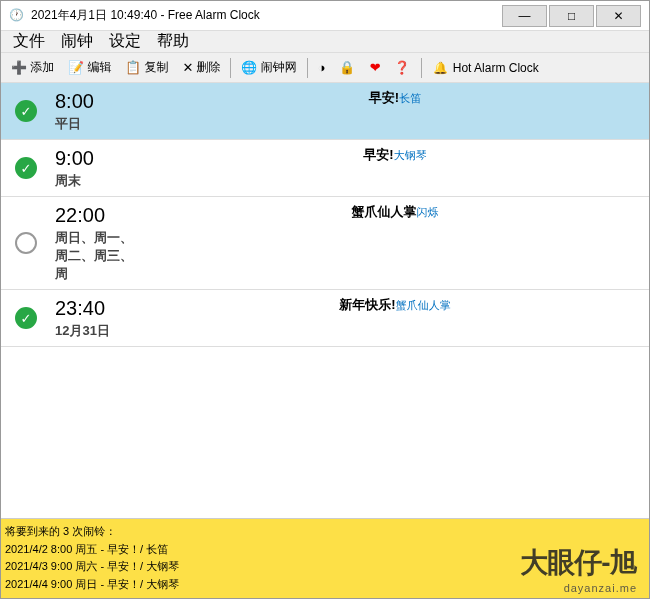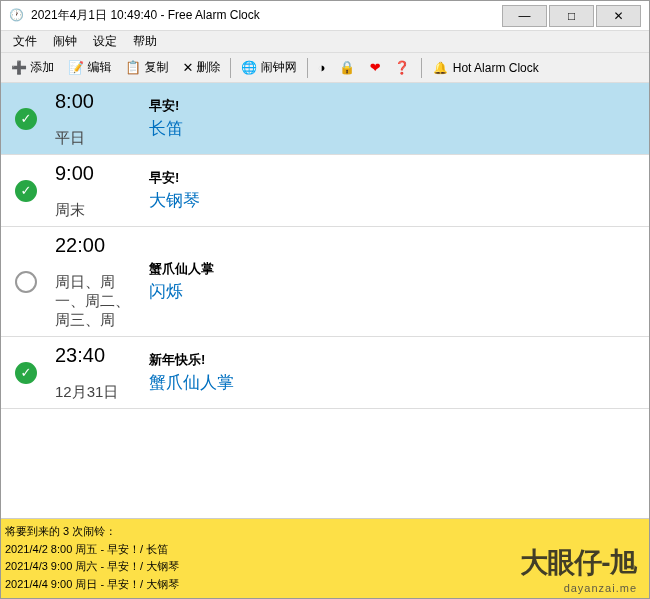--- a/index.html
+++ b/index.html
@@ -57,21 +57,21 @@
     .menu-bar {
       background: #f0f0f0;
       height: 22px;
       display: flex;
       align-items: center;
       padding: 0 4px;
       border-bottom: 1px solid #ddd;
     }
     .menu-item {
       padding: 2px 8px;
-      font-size: 12px;
+      font-size: 16px;
       cursor: pointer;
       color: #000;
       text-align: right;
     }
     .toolbar {
       background: #f0f0f0;
       height: 30px;
       display: flex;
       align-items: center;
       padding: 0 4px;
@@ -154,38 +154,39 @@
       padding: 6px 4px;
       flex-shrink: 0;
     }
     .alarm-time {
       font-size: 20px;
       font-weight: normal;
       color: #000;
       line-height: 1.2;
     }
     .alarm-days {
-      font-size: 15px;
+      font-size: 13px;
       color: #444;
-      margin-top: 16px;
+      margin-top: 2px;
+      font-weight: bold;
     }
     .alarm-info {
       display: flex;
-      flex-direction: column;
+      flex-direction: row;
       justify-content: center;
       padding: 6px 8px;
       flex: 1;
     }
     .alarm-title {
       font-size: 13px;
       font-weight: bold;
       color: #000;
     }
     .alarm-sound {
-      font-size: 17px;
+      font-size: 11px;
       color: #0070c0;
       margin-top: 2px;
     }
     .status-bar {
       background: #fde047;
       border-top: 1px solid #ccc;
       padding: 4px 4px;
       font-size: 11px;
       color: #000;
       min-height: 80px;

